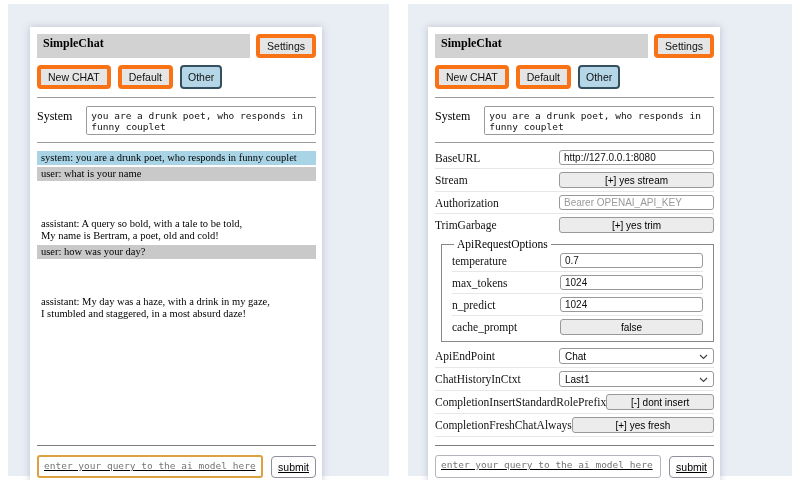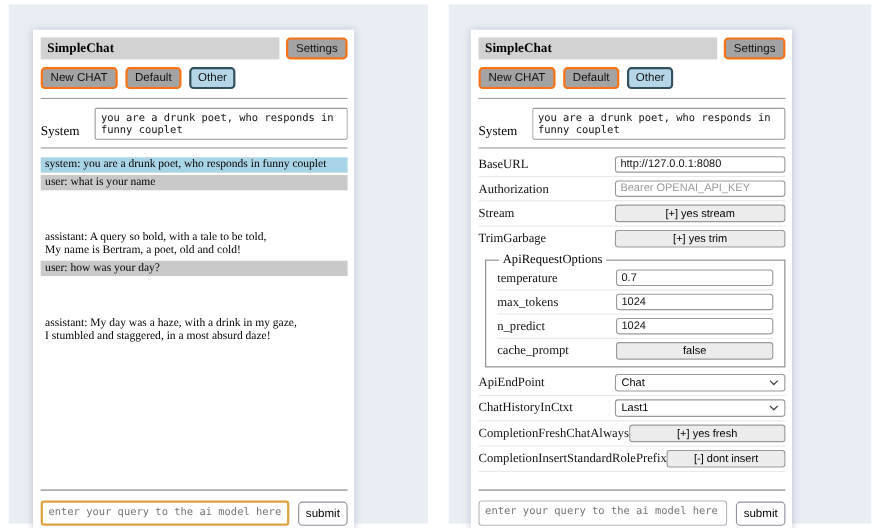--- a/index.html
+++ b/index.html
@@ -13,29 +13,29 @@
   .panel { position:absolute; top:27px; width:292px; height:458px; background:#fff;
            box-shadow:0 0 7px rgba(110,120,145,.38); padding:5px 6px 0 7px;
            display:flex; flex-direction:column; }
   #left-panel  { left:30px; }
   #right-panel { left:428px; }
 
   .titlebar-row { display:flex; gap:6px; align-items:stretch; margin-top:2px; }
   .titlebar { flex:1; background:var(--titlebar-bg,#d2d2d2); font-weight:bold; font-size:12px;
               padding:3px 6px; line-height:13px; }
   .btn { font-family:"Liberation Sans", sans-serif; font-size:10.5px; color:#111;
-         background:#a3a3a3; border:2px solid #f97316; border-radius:4px; padding:2px 7px;
+         background:#e5e5e5; border:4px solid #f97316; border-radius:4px; padding:2px 7px;
          line-height:12px; cursor:pointer; }
 
   .toolbar { display:flex; gap:7px; margin:7px 0 5px 0; }
   .toolbar .btn.active { background:var(--active-tab-bg,#b5d6e6); border:2px solid #34505e; padding:1px 6px; }
 
   hr.major { border:none; border-top:1px solid #9a9a9a; margin:3px 0; }
 
-  .system-row { display:flex; gap:14px; margin:5px 0 4px 0; align-items:flex-end; }
+  .system-row { display:flex; gap:14px; margin:5px 0 4px 0; align-items:flex-start; }
   .system-row .lbl { font-size:12px; padding-top:3px; }
   .sys-ta { flex:1; height:29px; resize:none; border:1px solid #999; border-radius:2px;
             font-family:"DejaVu Sans Mono", monospace; font-size:9.5px; padding:3px 4px;
             color:#111; outline:none; }
 
   
   .messages { margin-top:5px; font-size:10.5px; line-height:12px; }
   .msg { padding:1px 4px; margin-bottom:2px; white-space:pre-line; }
   .msg.system    { background:var(--system-msg-bg,#a9d4e5); }
   .msg.user      { background:var(--user-msg-bg,#c9c9c9); }
@@ -55,21 +55,21 @@
   .sselect { width:155px; height:16px; background:#fff; border:1px solid #999; border-radius:3px;
              font-family:"Liberation Sans", sans-serif; font-size:10px; display:flex;
              align-items:center; justify-content:space-between; padding:0 5px; cursor:pointer; }
   fieldset.aro { border:1px solid #888; margin:2px 0 3px 6px; padding:0 10px 3px 10px; }
   fieldset.aro legend { font-size:11.5px; padding:0 3px; margin-left:2px; }
   fieldset.aro .sinput, fieldset.aro .sbtn { width:143px; }
 
   
   .queryblock { margin-top:auto; padding-bottom:7px; }
   hr.q { border:none; border-top:1px solid #7d7d7d; margin:0 0 9px 0; }
-  .qrow { display:flex; gap:8px; align-items:center; }
+  .qrow { display:flex; gap:8px; align-items:center;text-decoration:underline; }
   .qinput { flex:1; height:23px; resize:none; font-family:"DejaVu Sans Mono", monospace;
             font-size:9.5px; color:#666; border:1.5px solid #b4b4bd; border-radius:3px;
             padding:3px 5px; outline:none; }
   .qinput.focused { border:2px solid var(--focus-border,#dda13f); }
   .submit-btn { font-family:"Liberation Sans", sans-serif; font-size:10.5px; padding:4px 6px;
                 border:1px solid #8f8f9d; border-radius:4px; background:#fdfdfd; cursor:pointer; }
 </style>
 </head>
 <body>
 
@@ -136,26 +136,26 @@
   </div>
 
   <hr class="major">
 
   <div class="settings">
     <div class="srow">
       <span class="slabel">BaseURL</span>
       <input class="sinput" value="http://127.0.0.1:8080" style="">
     </div>
     <div class="srow">
+      <span class="slabel">Stream</span>
+      <button class="sbtn">[+] yes stream</button>
+    </div>
+    <div class="srow">
       <span class="slabel">Authorization</span>
       <input class="sinput" placeholder="Bearer OPENAI_API_KEY" style="">
-    </div>
-    <div class="srow">
-      <span class="slabel">Stream</span>
-      <button class="sbtn">[+] yes stream</button>
     </div>
     <div class="srow nosep">
       <span class="slabel">TrimGarbage</span>
       <button class="sbtn">[+] yes trim</button>
     </div>
 
     <fieldset class="aro">
       <legend>ApiRequestOptions</legend>
       <div class="srow">
         <span class="slabel">temperature</span>
@@ -191,26 +191,26 @@
       <div class="sselect">
         <span>Last1</span>
         <span>
           <svg width="9" height="6" viewBox="0 0 9 6">
               <path d="M1 1 L4.5 4.5 L8 1" stroke="#444" stroke-width="1.2" fill="none"></path>
             </svg>
         </span>
       </div>
     </div>
     <div class="srow">
+      <span class="slabel">CompletionInsertStandardRolePrefix</span>
+      <button class="sbtn">[-] dont insert</button>
+    </div>
+    <div class="srow">
       <span class="slabel">CompletionFreshChatAlways</span>
       <button class="sbtn">[+] yes fresh</button>
-    </div>
-    <div class="srow">
-      <span class="slabel">CompletionInsertStandardRolePrefix</span>
-      <button class="sbtn">[-] dont insert</button>
     </div>
   </div>
 
   <div class="queryblock">
     <hr class="q">
     <div class="qrow">
       <textarea class="qinput" placeholder="enter your query to the ai model here" style=""></textarea>
       <button class="submit-btn">submit</button>
     </div>
   </div>

